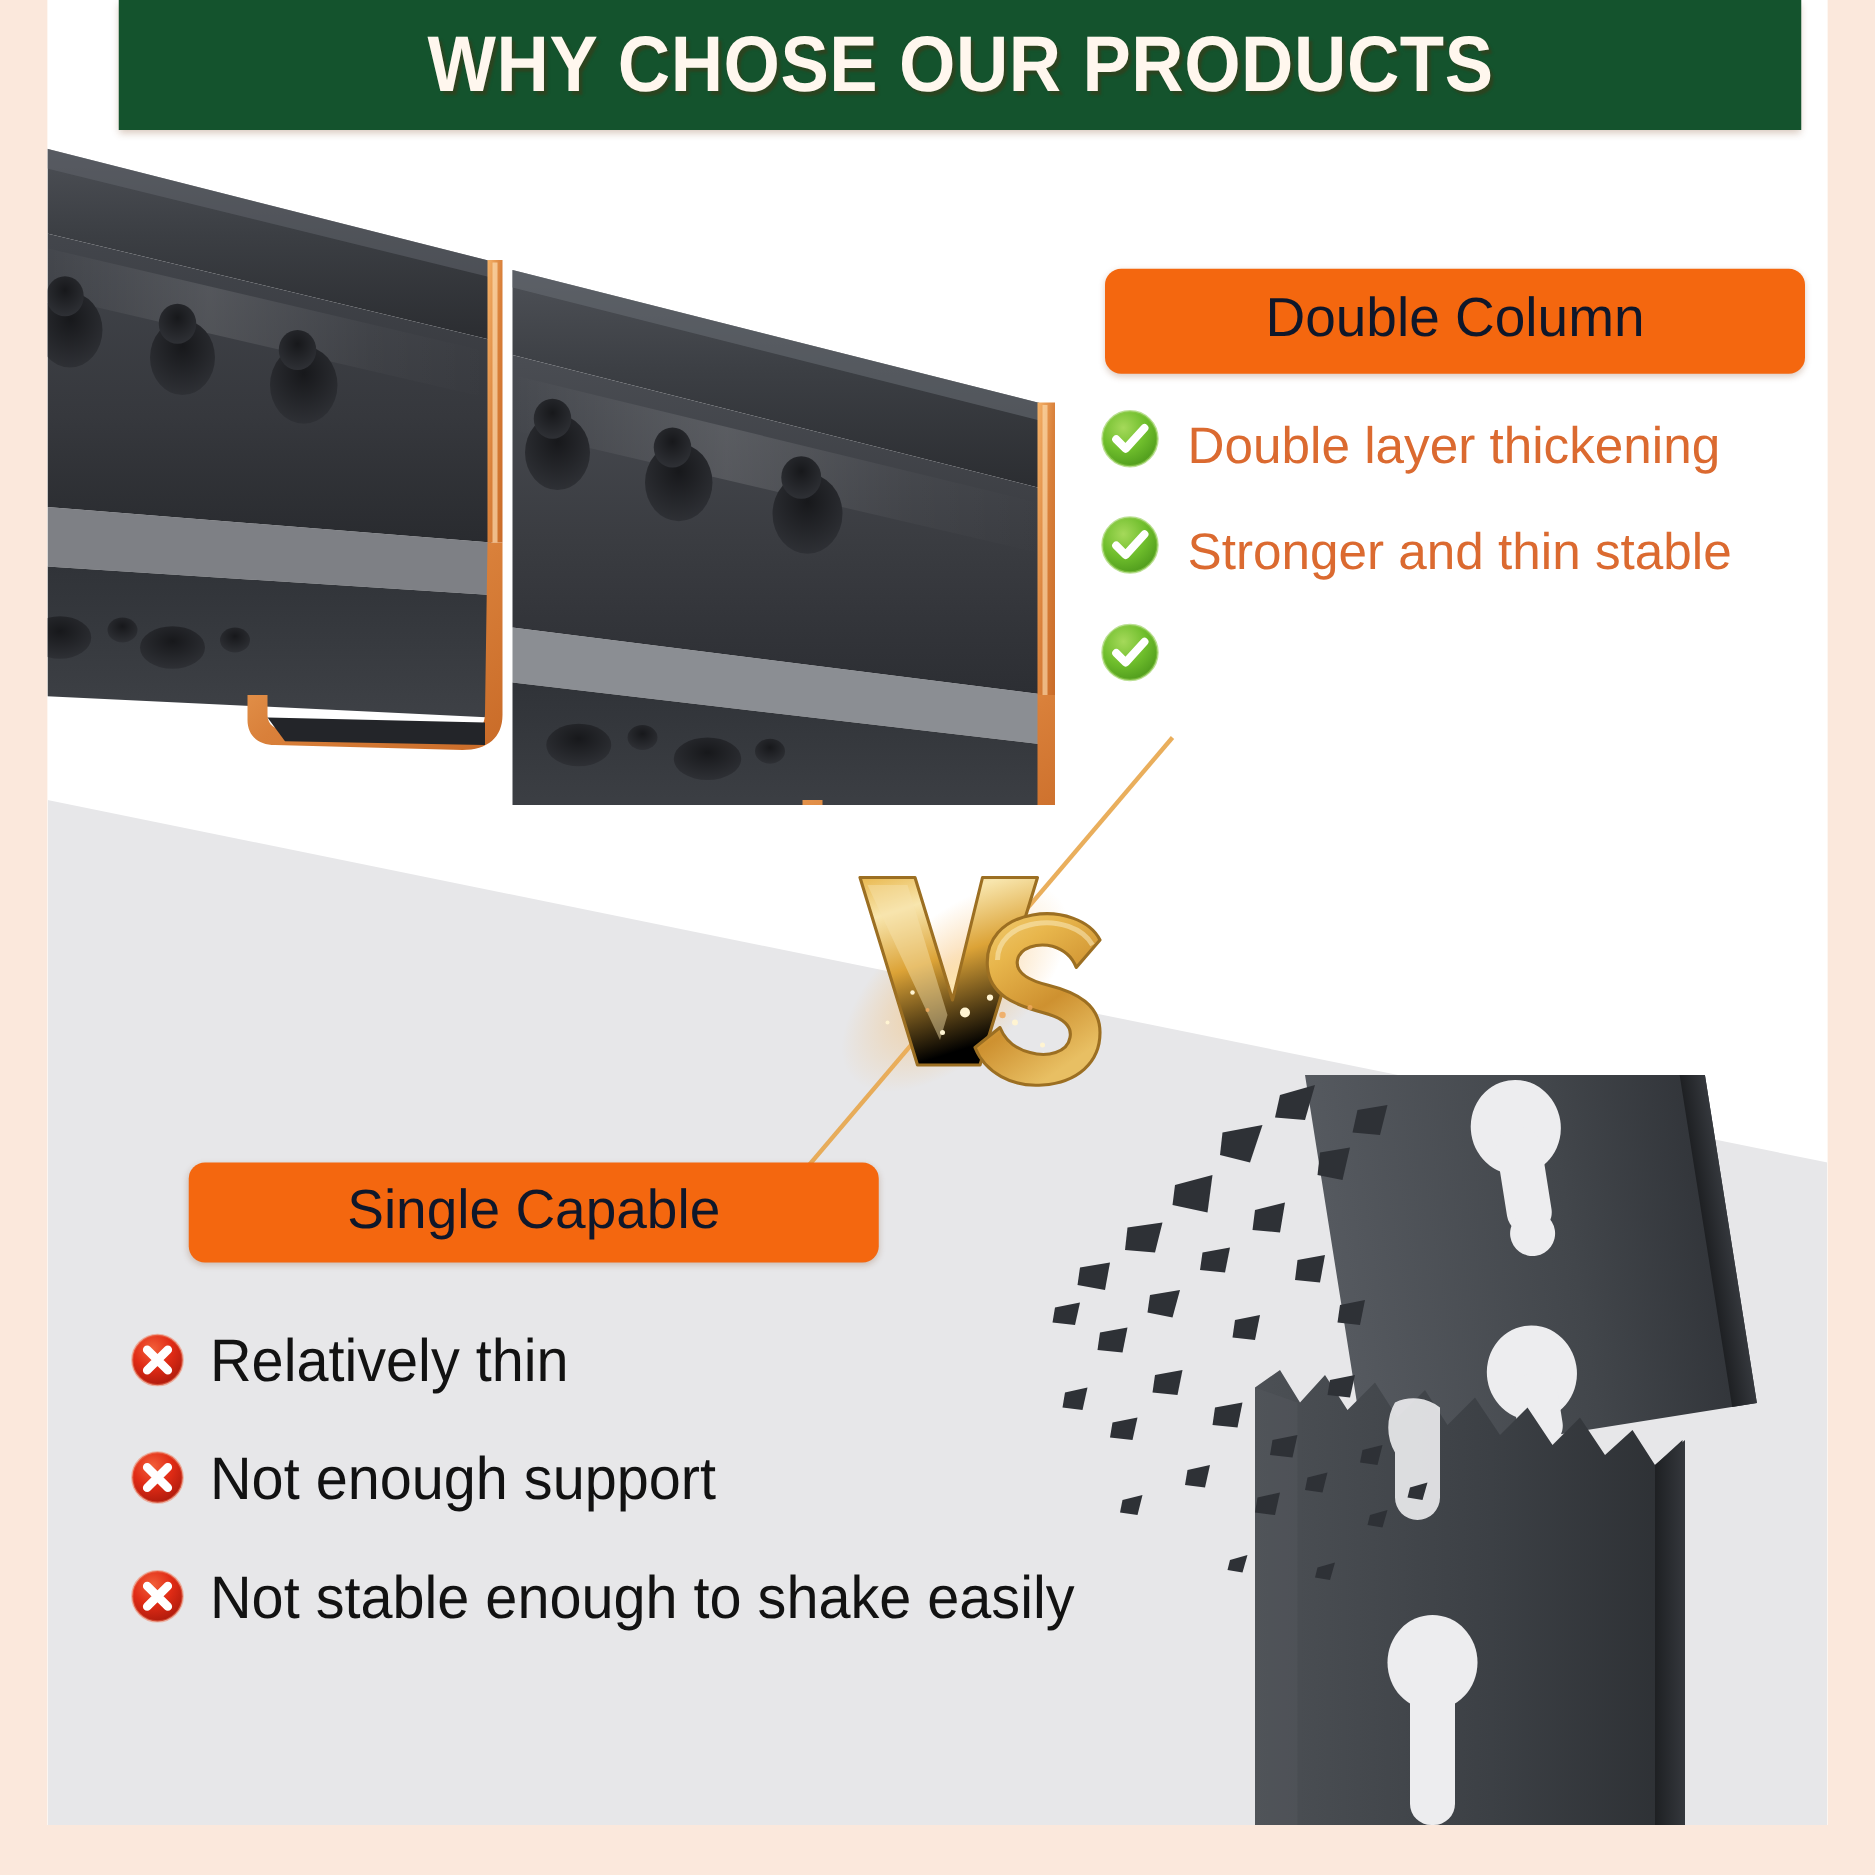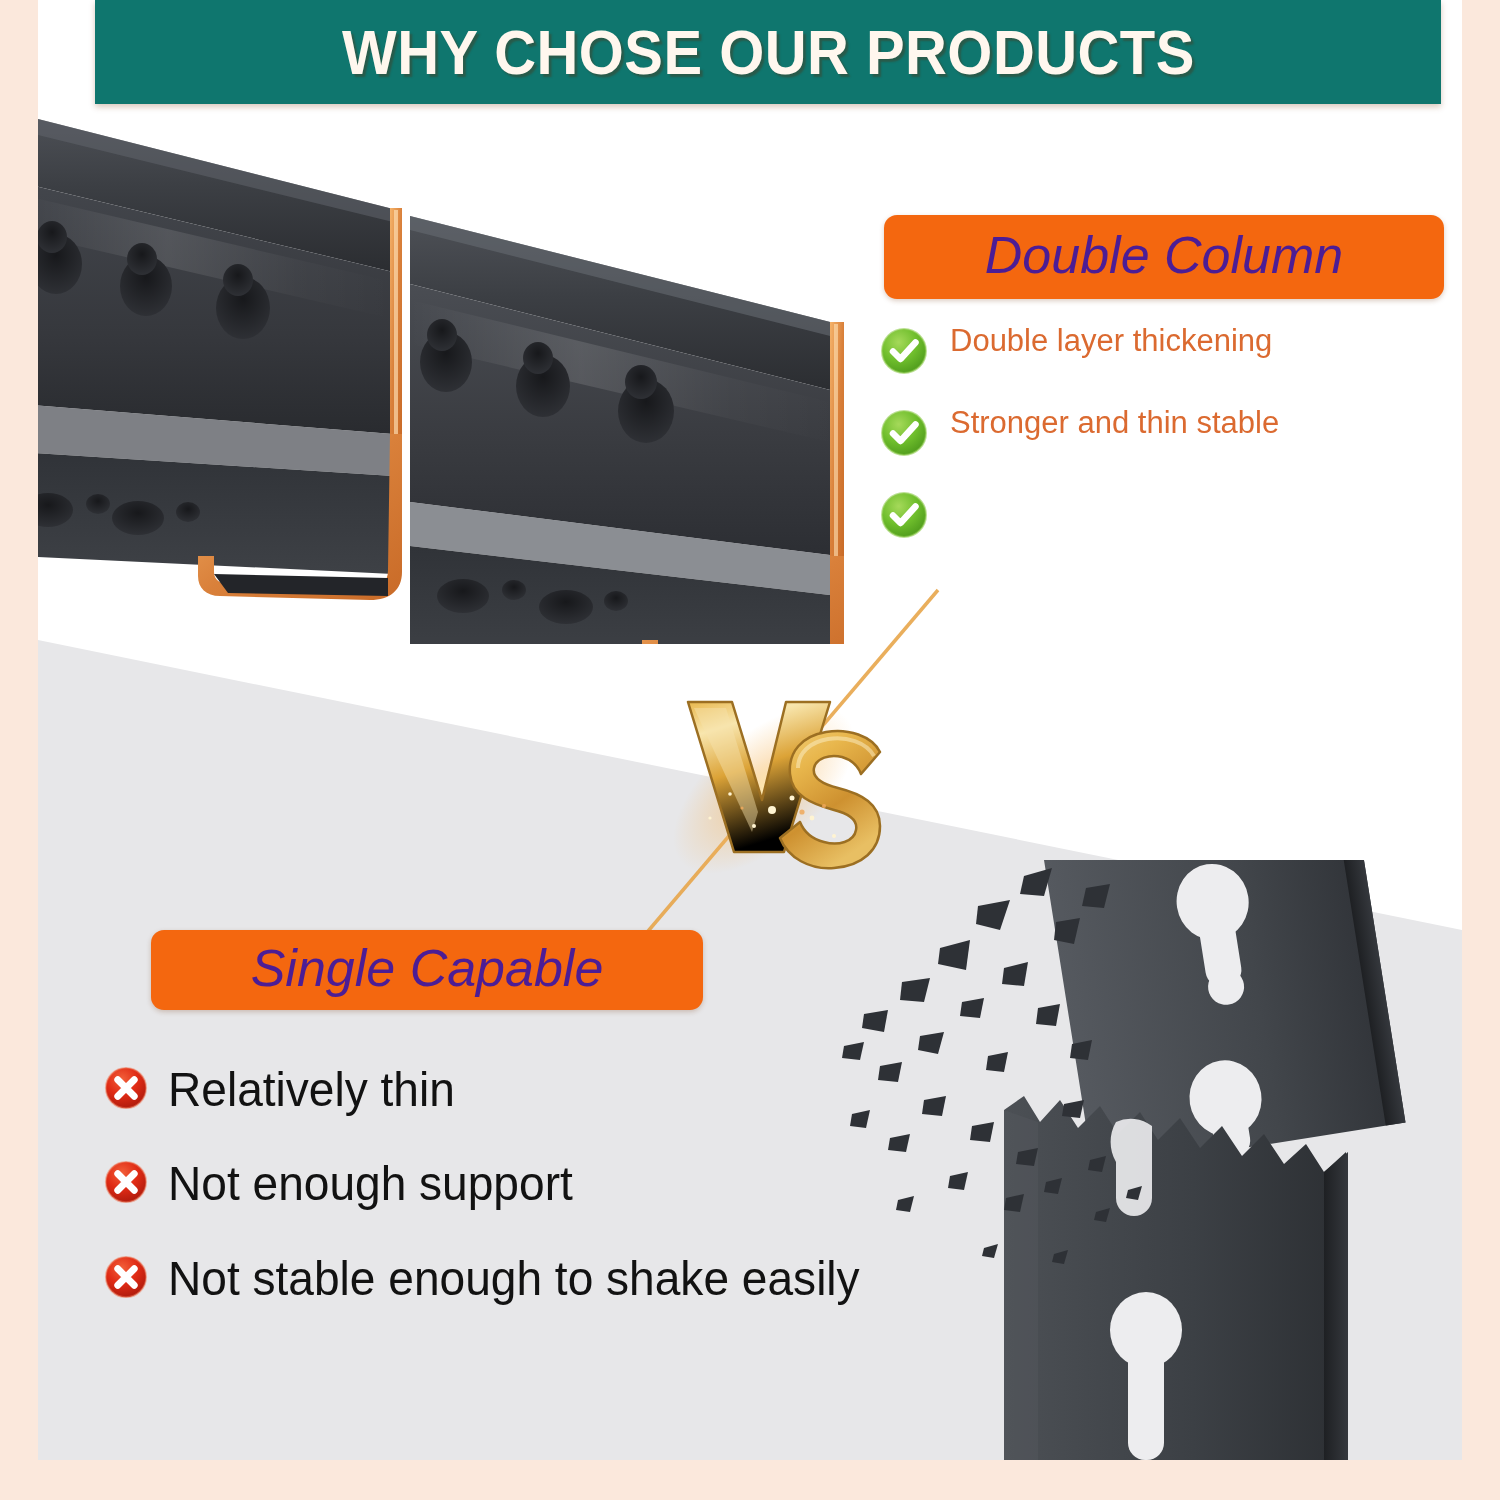--- a/index.html
+++ b/index.html
@@ -18,21 +18,21 @@
     width:1424px; height:1460px;
     background:#ffffff;
     overflow:hidden;
   }
 
   
   .banner {
     position:absolute;
     left:57px; top:0;
     width:1346px; height:104px;
-    background:#0f766e;
+    background:#14532d;
     display:flex;
     align-items:center;
     justify-content:center;
     box-shadow:0 3px 6px rgba(120,60,20,.28);
     z-index:30;
   }
   .banner-title {
     font-family:"Liberation Sans Narrow","Liberation Sans",sans-serif;
     font-weight:bold;
     font-size:63px;
@@ -90,26 +90,25 @@
     position:absolute;
     background:#F4670F;
     border-radius:13px;
     display:flex;
     align-items:center;
     justify-content:center;
     box-shadow:0 2px 5px rgba(120,60,20,.25);
     z-index:20;
   }
   .badge-text {
-    font-size:52px;
-    color:#4c1d95;
+    font-size:44px;
+    color:#0f172a;
     white-space:nowrap;
     line-height:1;
     padding-bottom:4px;
-    font-style:italic;
   }
   #badge-double { left:846px; top:215px; width:560px; height:84px; }
   #badge-single { left:113px; top:930px; width:552px; height:80px; }
 
   
   .bullets { position:absolute; z-index:20; }
   #bullets-double { left:842px; top:325px; width:580px; }
   #bullets-single { left:66px; top:1065px; width:860px; }
 
   .bullet {
@@ -117,23 +116,24 @@
     align-items:flex-start;
     gap:22px;
     margin-bottom:32px;
   }
   #bullets-single .bullet { margin-bottom:44px; gap:20px; }
 
   .ico { flex:0 0 auto; width:48px; height:48px; margin-top:2px; }
   #bullets-single .ico { width:44px; height:44px; margin-top:1px; }
 
   .btxt-pos {
-    font-size:31px;
+    font-size:41px;
     line-height:1.06;
     color:#DB6A30;
+    margin-top:10px;
   }
   .btxt-neg {
     font-family:"Liberation Sans Narrow","Liberation Sans",sans-serif;
     font-size:48px;
     line-height:1.05;
     color:#121212;
     transform:scaleX(.96);
     transform-origin:left center;
     white-space:nowrap;
   }

